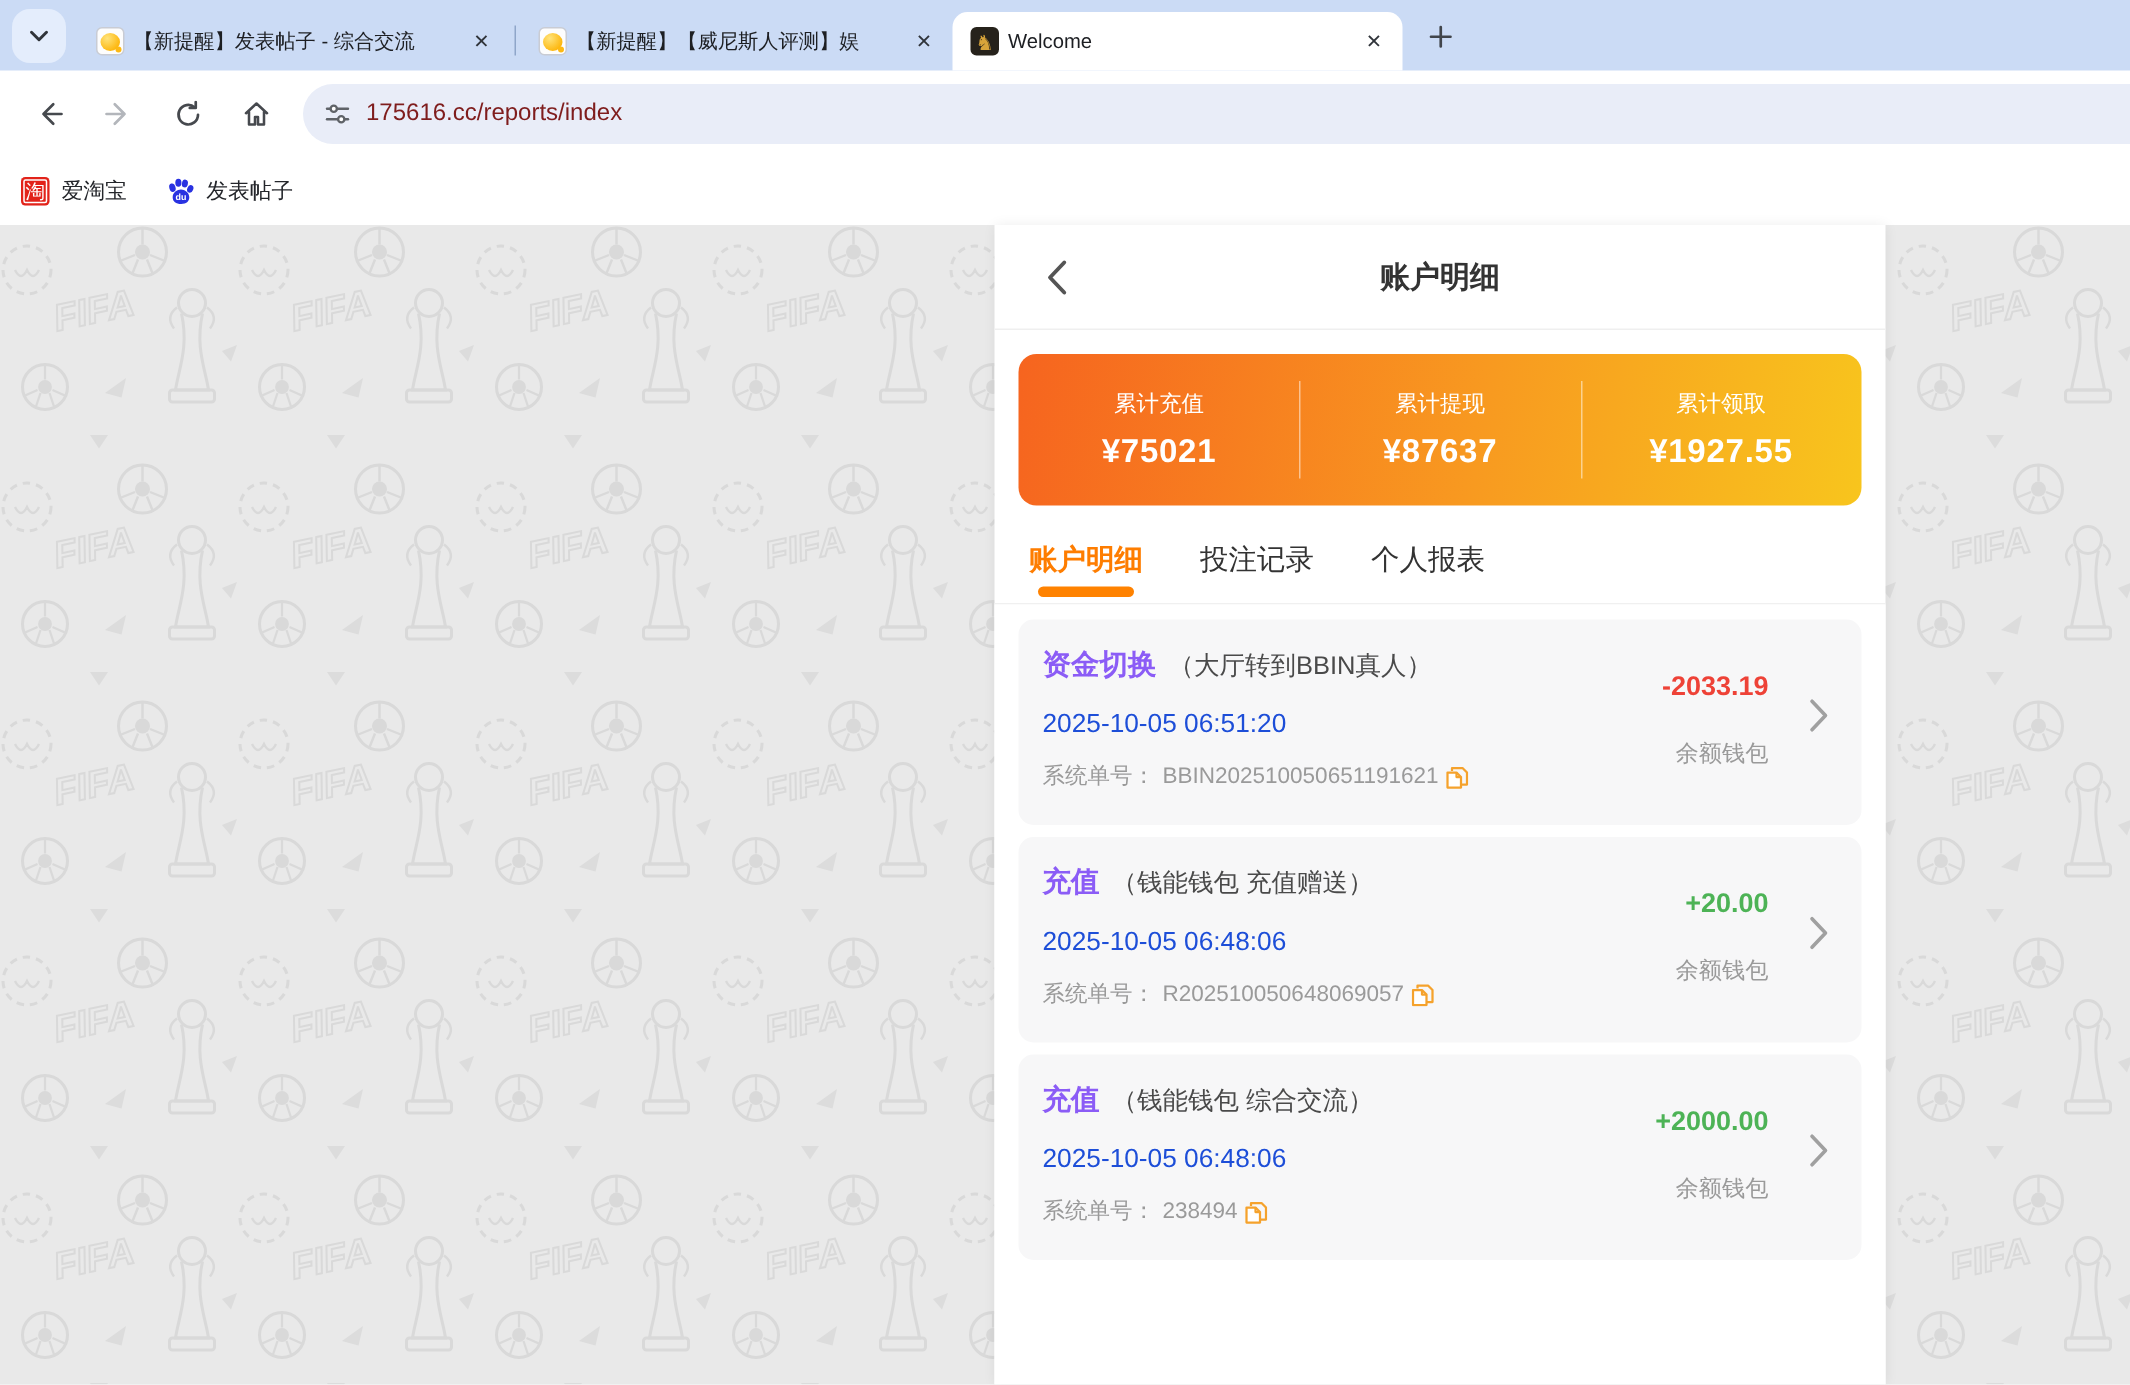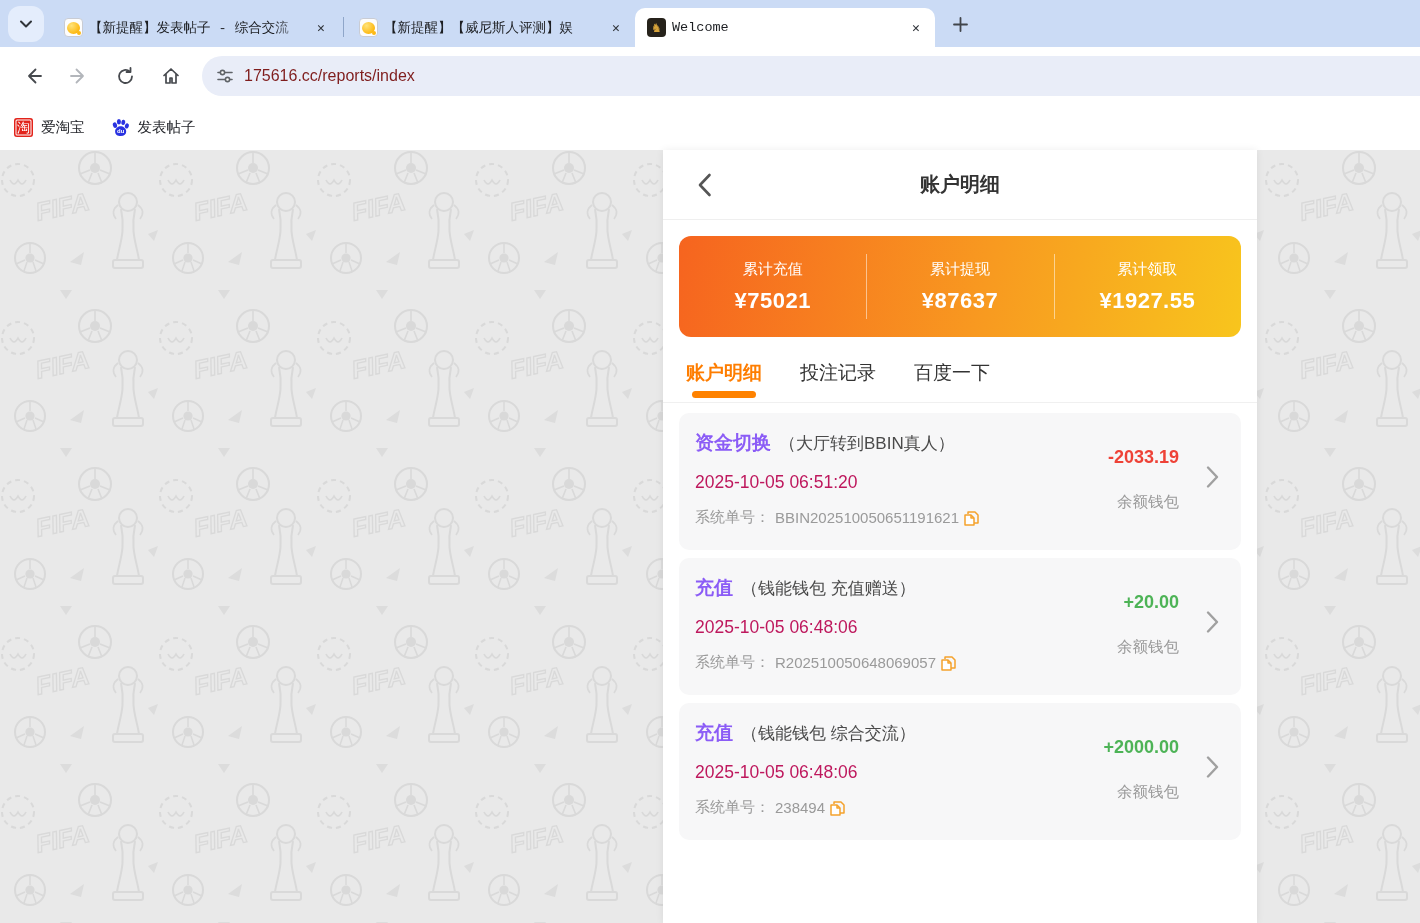--- a/index.html
+++ b/index.html
@@ -1,21 +1,21 @@
 <!DOCTYPE html>
 <html><head>
 <meta charset="utf-8">
 <style>
   * { margin:0; padding:0; box-sizing:border-box; }
   html,body { width:1420px; height:923px; overflow:hidden; font-family:"Liberation Sans","DejaVu Sans",sans-serif; }
 
   
   .tabstrip { height:47px; background:#cbdbf5; display:flex; align-items:flex-end; padding-left:8px; position:relative; }
   .tab-search-btn { width:36px; height:36px; border-radius:12px; background:#e4edfc; display:flex; align-items:center; justify-content:center; margin:0 8px 5px 0; cursor:pointer; }
-  .tab { height:39px; display:flex; align-items:center; padding:0 10px 0 12px; width:288px; border-radius:10px 10px 0 0; color:#1d1f23; font-size:13.5px; position:relative;font-family:Liberation Mono, monospace; }
+  .tab { height:39px; display:flex; align-items:center; padding:0 10px 0 12px; width:288px; border-radius:10px 10px 0 0; color:#1d1f23; font-size:13.5px; position:relative; }
   .tab.inactive { background:transparent; }
   .tab.active { background:#ffffff; width:300px; }
   .tab .title { flex:1; white-space:nowrap; overflow:hidden; margin:0 6px; -webkit-mask-image:linear-gradient(90deg,#000 85%,transparent); mask-image:linear-gradient(90deg,#000 85%,transparent); }
   .tab-close { width:18px; height:18px; display:flex; align-items:center; justify-content:center; border-radius:50%; font-size:13px; color:#30343a; cursor:pointer; flex:none; }
   .tab-sep { width:1px; height:20px; background:#8fa6c9; margin:0 3px 10px 3px; align-self:flex-end; }
   .favicon { width:19px; height:19px; flex:none; border-radius:4px; display:flex; align-items:center; justify-content:center; }
   .favicon.forum { background:#fdfdfd; border:1px solid #c9ccd4; }
   .favicon.forum .blob { width:13px; height:12px; border-radius:50% 50% 50% 50%; background:radial-gradient(circle at 35% 30%, #ffe37a, #fdb913 70%); position:relative; }
   .favicon.forum .blob:after { content:""; position:absolute; right:-1px; bottom:-1px; width:4px; height:4px; border-radius:50%; background:#fdb913; }
   .favicon.gold { background:#26221b; color:#d8a43a; font-size:14px; line-height:1; }
@@ -53,21 +53,21 @@
 
   .filters { display:flex; gap:16px; padding:18px 16px 10px 16px; flex:none; border-bottom:1px solid #f3f3f3; }
   .filter-pill { height:36px; border:1px solid #e4e4e4; border-radius:18px; background:#fff; display:flex; align-items:center; padding:0 14px 0 17px; gap:12px; font-size:15px; color:#555; cursor:pointer; }
   .filter-pill:nth-child(1){ width:105px; justify-content:space-between; }
 
   .txn-list { flex:1; background:#fff; padding:10px 16px 0 16px; display:flex; flex-direction:column; gap:8px; overflow:hidden; }
   .txn-card { background:#f7f7f8; border-radius:10px; height:137px; flex:none; padding:17px 20px 0 16px; position:relative; }
   .txn-title-row { display:flex; align-items:baseline; gap:8px; }
   .txn-type { font-size:19px; font-weight:bold; color:#8b5cf6; }
   .txn-note { font-size:17px; color:#4a4a4a;text-align:right; }
-  .txn-time { font-size:17.5px; color:#be185d; margin-top:16px; }
+  .txn-time { font-size:17.5px; color:#1d4ed8; margin-top:16px; }
   .txn-order { font-size:15px; color:#9a9a9a; margin-top:15px; display:flex; align-items:center; gap:5px; }
   .txn-right { position:absolute; right:62px; top:34px; text-align:right; }
   .txn-amount { font-size:18px; font-weight:600; }
   .txn-amount.neg { color:#ee4237; }
   .txn-amount.pos { color:#4db356; }
   .txn-wallet { font-size:15.5px; color:#9a9a9a; margin-top:24px; }
   .txn-chevron { position:absolute; right:22px; top:52px; cursor:pointer; }
 
   svg { display:block; }
 </style>
@@ -231,21 +231,21 @@
 
     <div class="page-tabs">
       <div class="ptab active">
         <span>账户明细</span>
         <span class="underline"></span>
       </div>
       <div class="ptab">
         <span>投注记录</span>
       </div>
       <div class="ptab">
-        <span>百度一下</span>
+        <span>个人报表</span>
       </div>
     </div>
 
 
     <div class="txn-list">
 
       <div class="txn-card">
         <div class="txn-title-row">
           <span class="txn-type">资金切换</span>
           <span class="txn-note">（大厅转到BBIN真人）</span>

